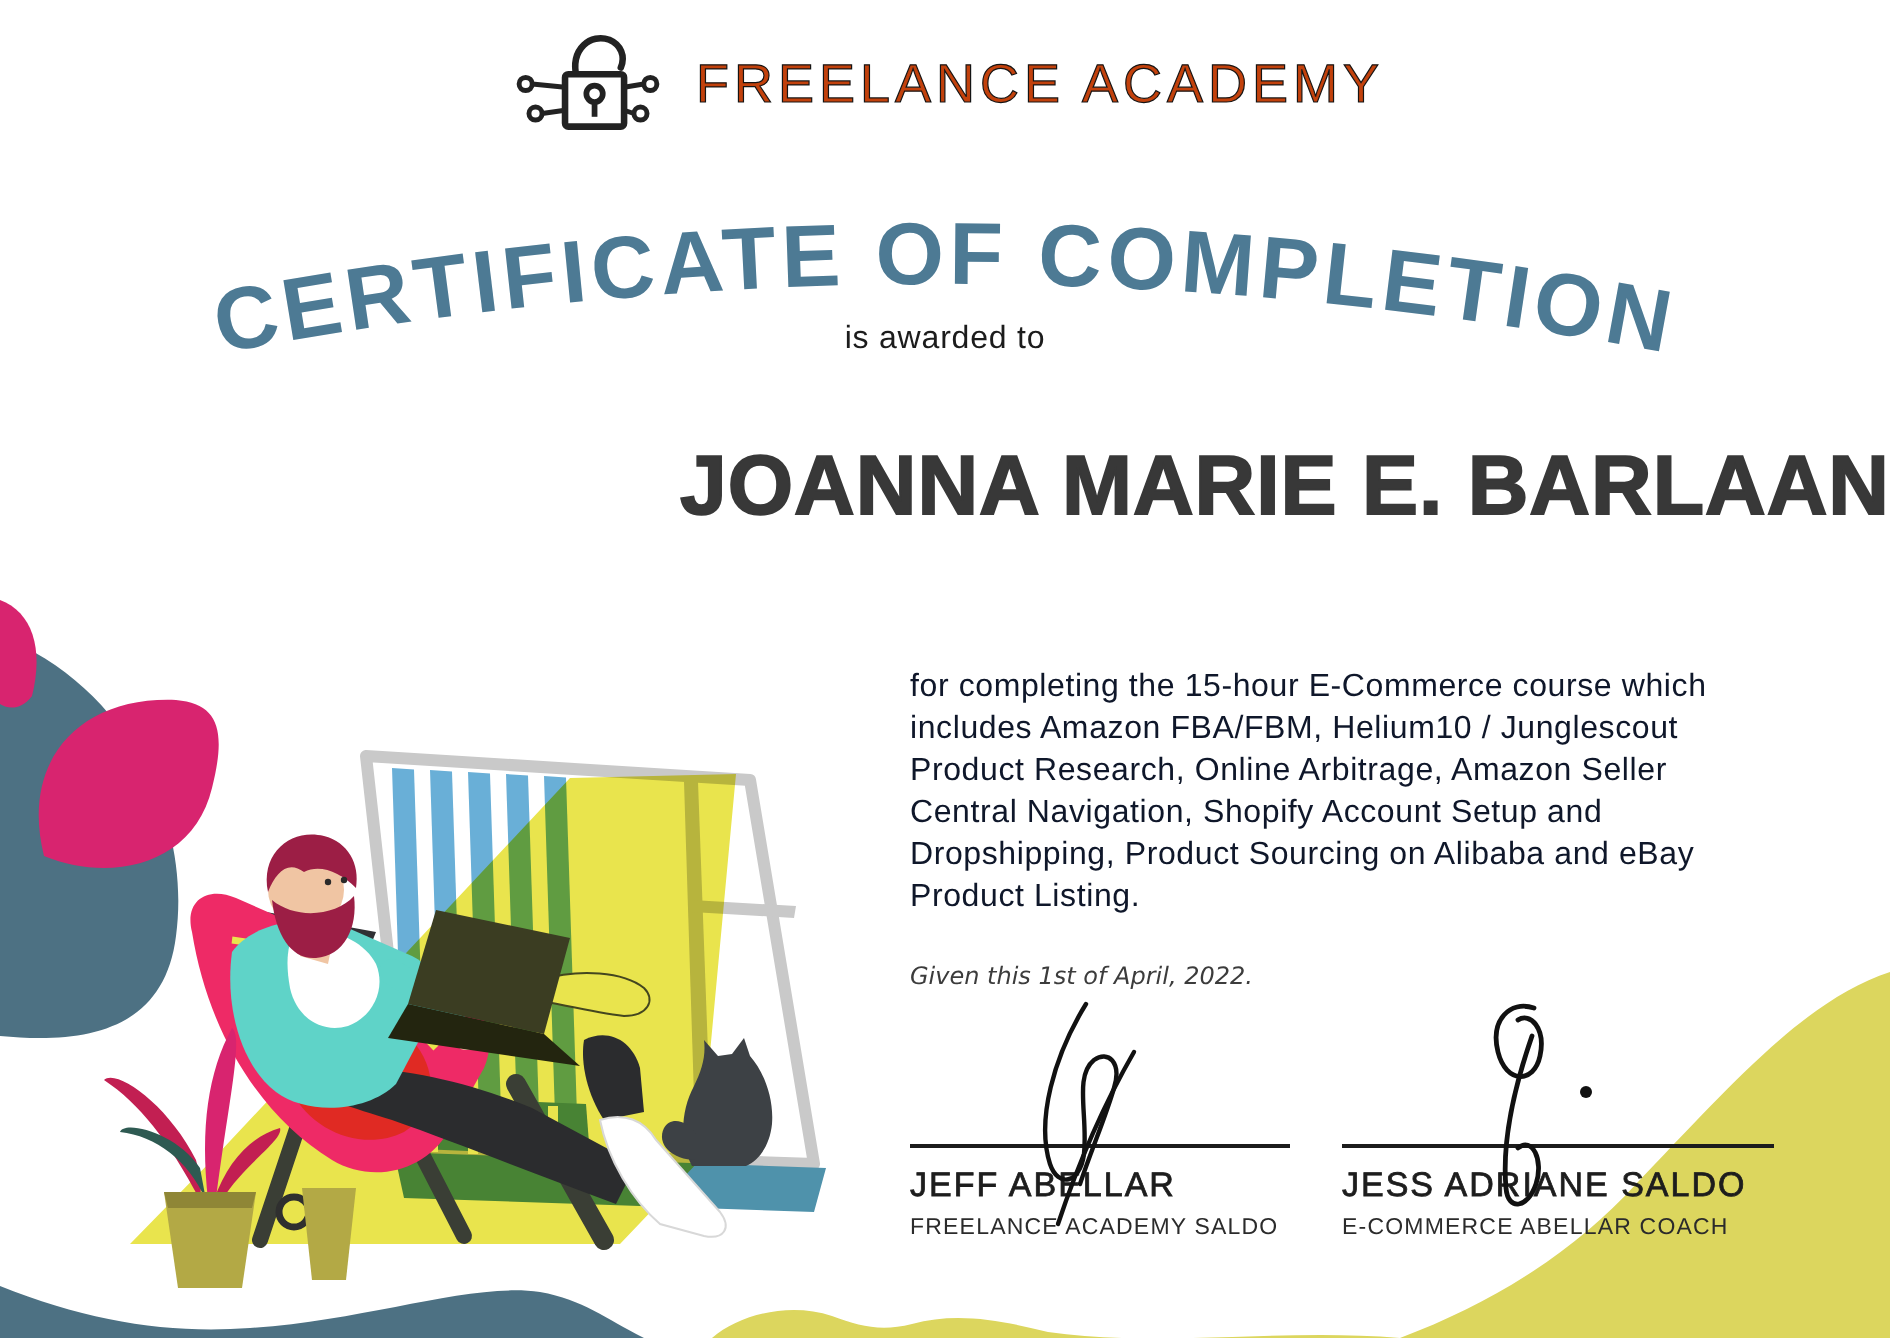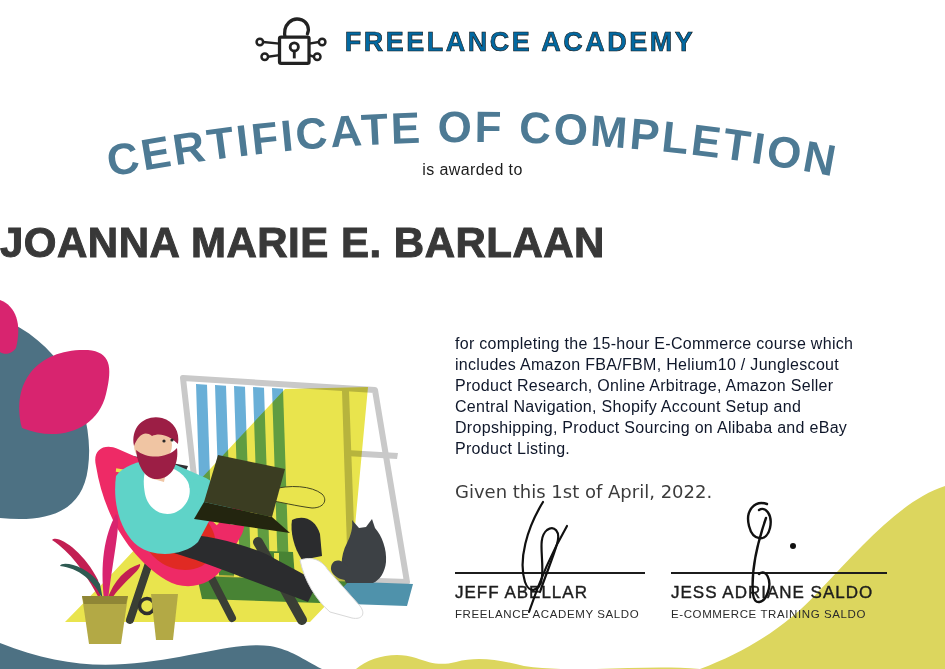--- a/index.html
+++ b/index.html
@@ -3,30 +3,30 @@
 <meta charset="utf-8">
 <style>
   html,body{margin:0;padding:0;}
   body{
     width:945px;height:669px;position:relative;overflow:hidden;
     background:#ffffff;font-family:"Liberation Sans",sans-serif;color:#1d1d1d;
   }
   
   .logo-row{position:absolute;top:14px;left:0;right:0;display:flex;justify-content:center;align-items:center;gap:13px;}
   .logo-icon{width:82px;height:56px;flex:0 0 auto;}
-  .brand-name{font-size:27px;font-weight:bold;letter-spacing:2.5px;color:#0369a1;-webkit-text-stroke:0.6px #141414;}
+  .brand-name{font-size:27px;font-weight:normal;letter-spacing:2.5px;color:#c2410c;-webkit-text-stroke:0.6px #141414;}
   
   .arch-svg{position:absolute;top:92px;left:0;width:945px;height:125px;}
   .arch-svg text{font-family:"Liberation Sans",sans-serif;font-weight:bold;font-size:44px;fill:#4d7a94;letter-spacing:2.5px;}
   .awarded{position:absolute;top:161px;left:0;width:100%;text-align:center;font-size:16px;letter-spacing:.4px;color:#1c1c1c;}
-  .recipient{position:absolute;top:219px;left:0;width:100%;text-align:left;font-size:42px;font-weight:800;letter-spacing:.5px;color:#383838;-webkit-text-stroke:1px #383838;}
+  .recipient{position:absolute;top:219px;left:0;width:100%;text-align:right;font-size:42px;font-weight:800;letter-spacing:.5px;color:#383838;-webkit-text-stroke:1px #383838;}
   
   .right-col{position:absolute;left:455px;top:334px;width:412px;}
   .desc{font-size:16px;line-height:1.31;letter-spacing:.3px;color:#0f172a;width:400px;}
-  .date-line{margin-top:21px;font-size:18px;color:#3c3c3c;font-family:"DejaVu Sans",sans-serif;}
+  .date-line{margin-top:21px;font-size:12px;color:#3c3c3c;font-family:"DejaVu Sans",sans-serif;font-style:italic;}
   
   .signs{position:absolute;left:455px;top:500px;width:432px;display:flex;gap:26px;}
   .sig-block{display:flex;flex-direction:column;}
   .sig-block.left{flex:0 0 190px;}
   .sig-block.right{flex:1 1 auto;}
   .sig-scribble{height:86px;margin-bottom:-14px;position:relative;z-index:1;overflow:visible;}
   .sig-scribble svg{overflow:visible;display:block;height:100px;}
   .sig-line{border-top:2px solid #1c1c1c;width:100%;}
   .sig-name{margin-top:9px;font-size:17px;font-weight:normal;letter-spacing:1px;color:#1d1d1d;white-space:nowrap;-webkit-text-stroke:.4px #1d1d1d;}
   .sig-role{margin-top:5px;font-size:11.5px;letter-spacing:.6px;color:#2b2b2b;white-space:nowrap;}
@@ -174,15 +174,15 @@
   <div class="sig-block right">
     <div class="sig-scribble">
       <svg viewBox="0 0 216 100" width="216" height="100" aria-hidden="true">
         <path d="M96,4 C84,0 74,10 78,26 C82,42 96,42 99,28 C102,14 94,6 88,10" fill="none" stroke="#111" stroke-width="2.4" stroke-linecap="round"></path>
         <path d="M95,18 C86,44 80,72 82,94 C83,106 93,104 97,92 C101,80 95,68 88,74" fill="none" stroke="#111" stroke-width="2.4" stroke-linecap="round"></path>
         <circle cx="122" cy="46" r="3" fill="#111"></circle>
       </svg>
     </div>
     <div class="sig-line"></div>
     <div class="sig-name">JESS ADRIANE SALDO</div>
-    <div class="sig-role">E-COMMERCE TRAINING SALDO</div>
+    <div class="sig-role">E-COMMERCE ABELLAR COACH</div>
   </div>
 </div>
 
 </body></html>

